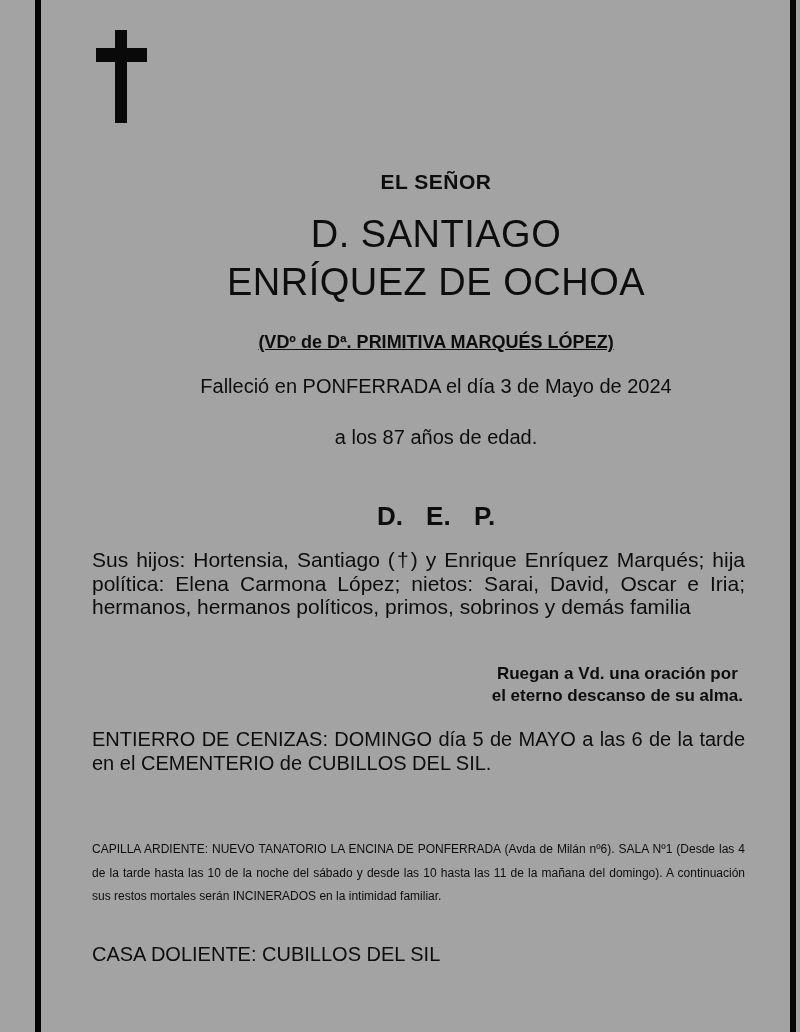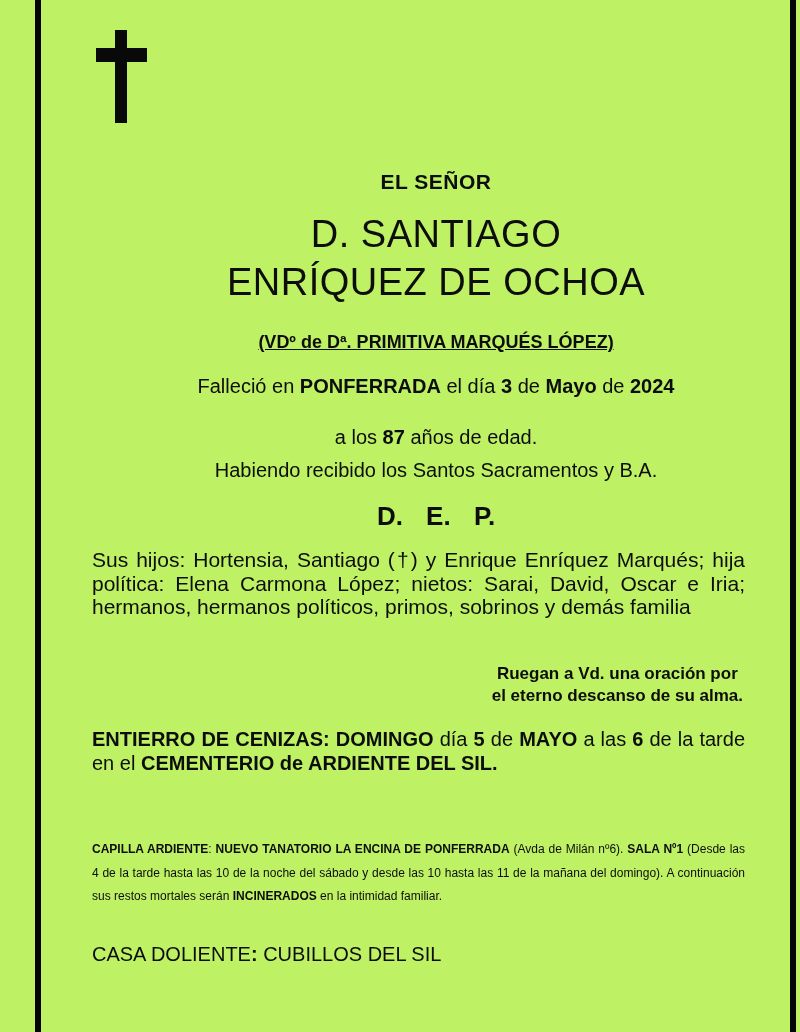--- a/index.html
+++ b/index.html
@@ -4,21 +4,21 @@
 <style>
   html, body {
     margin: 0;
     padding: 0;
     background: #ffffff;
   }
   #page {
     position: relative;
     width: 800px;
     height: 1032px;
-    background: #bef264;
+    background: #a3a3a3;
     overflow: hidden;
     font-family: "Liberation Sans", sans-serif;
     color: #0d0d0d;
   }
   
   .rule {
     position: absolute;
     top: 0;
     width: 6px;
     height: 1032px;
@@ -43,21 +43,21 @@
     position: absolute;
     left: 92px; width: 688px;
     text-align: center;
   }
   .just-col {
     position: absolute;
     left: 92px; width: 653px;
     text-align: justify;
     text-justify: inter-word;
   }
-  .b { font-weight: bold; }
+  .b { font-weight: normal; }
 
   .honorific {
     top: 170px;
     font-size: 21px; font-weight: bold; letter-spacing: 0.5px;
     line-height: 24px;
   }
   .deceased-name {
     top: 210px;
     font-size: 38px; font-weight: normal;
     line-height: 48px; letter-spacing: 0.5px;
@@ -107,30 +107,29 @@
     <div>D. SANTIAGO</div>
     <div>ENRÍQUEZ DE OCHOA</div>
   </div>
 
   <div class="center-col widower-note">(VDº de Dª. PRIMITIVA MARQUÉS LÓPEZ)</div>
 
   <div class="center-col death-line"><span>Falleció en </span><span class="b">PONFERRADA</span><span> el día </span><span class="b">3</span><span> de </span><span class="b">Mayo</span><span> de </span><span class="b">2024</span></div>
 
   <div class="center-col age-line"><span>a los </span><span class="b"> 87 </span><span> años de edad.</span></div>
 
-  <div class="center-col sacraments">Habiendo recibido los Santos Sacramentos y B.A.</div>
 
   <div class="center-col dep">D. E. P.</div>
 
   <div class="just-col family-par">Sus hijos: Hortensia, Santiago (†) y Enrique Enríquez Marqués; hija política: Elena Carmona López; nietos: Sarai, David, Oscar e Iria; hermanos, hermanos políticos, primos, sobrinos y demás familia</div>
 
   <div class="prayer">
     <div>Ruegan a Vd. una oración por</div>
     <div>el eterno descanso de su alma.</div>
   </div>
 
-  <div class="just-col burial-par"><span class="b">ENTIERRO DE CENIZAS: DOMINGO</span><span> día </span><span class="b">5</span><span> de </span><span class="b">MAYO</span><span> a las </span><span class="b">6</span><span> de la tarde en el </span><span class="b">CEMENTERIO de ARDIENTE DEL SIL.</span></div>
+  <div class="just-col burial-par"><span class="b">ENTIERRO DE CENIZAS: DOMINGO</span><span> día </span><span class="b">5</span><span> de </span><span class="b">MAYO</span><span> a las </span><span class="b">6</span><span> de la tarde en el </span><span class="b">CEMENTERIO de CUBILLOS DEL SIL.</span></div>
 
   <div class="just-col wake-par"><span class="b">CAPILLA ARDIENTE</span><span>: </span><span class="b">NUEVO TANATORIO LA ENCINA DE PONFERRADA</span><span> (Avda de Milán nº6). </span><span class="b">SALA Nº1</span><span> (Desde las 4 de la tarde hasta las 10 de la noche del sábado y desde las 10 hasta las 11 de la mañana del domingo). A continuación sus restos mortales serán </span><span class="b">INCINERADOS</span><span> en la intimidad familiar.</span></div>
 
   <div class="just-col casa-line"><span>CASA DOLIENTE</span><span class="b">:</span><span> CUBILLOS DEL SIL</span></div>
 
 </div>
 
 </body></html>

